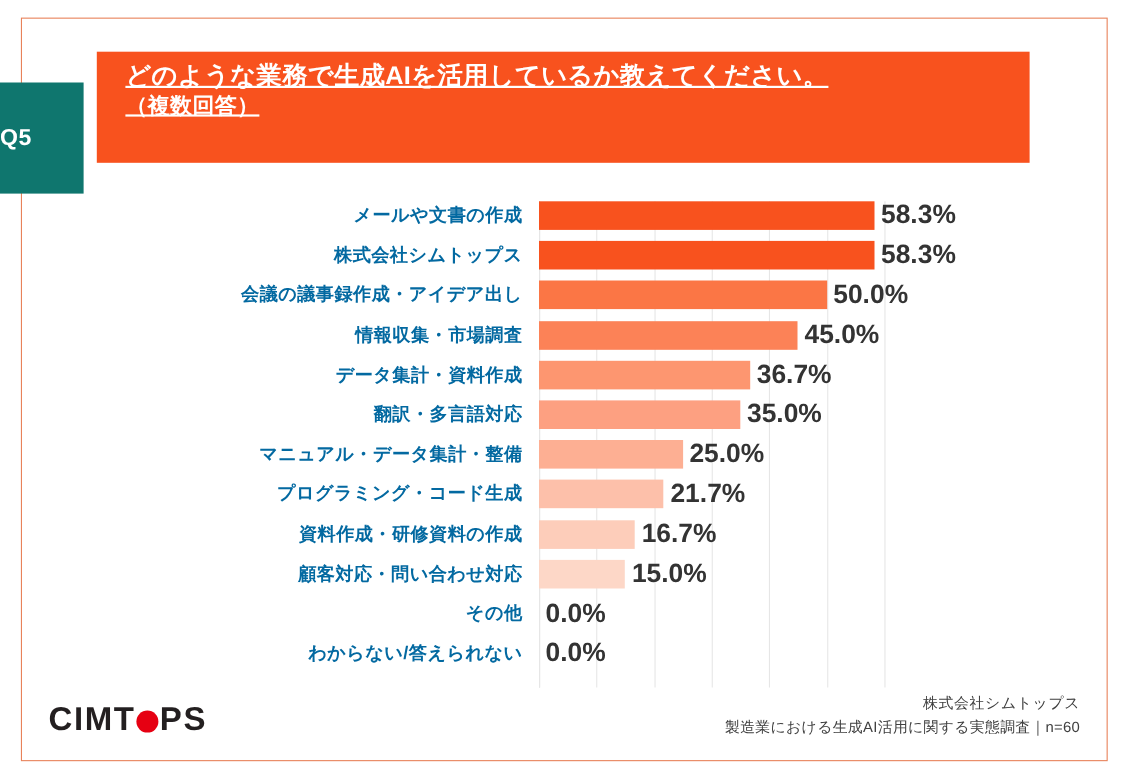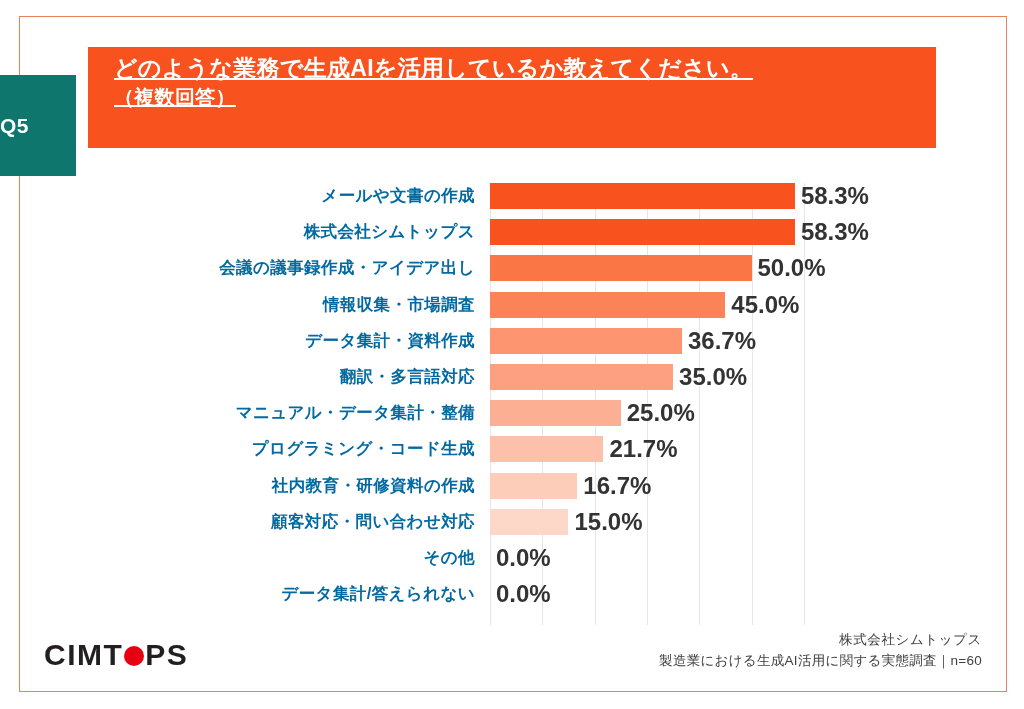--- a/index.html
+++ b/index.html
@@ -256,42 +256,42 @@
           </div>
         </div>
         <div class="row">
           <div class="cat-label">プログラミング・コード生成</div>
           <div class="bar-wrap">
             <div class="bar" style="width: 113.491px; background: rgb(253, 192, 170);"></div>
             <div class="val-label">21.7%</div>
           </div>
         </div>
         <div class="row">
-          <div class="cat-label">社内教育・研修資料の作成</div>
+          <div class="cat-label">資料作成・研修資料の作成</div>
           <div class="bar-wrap">
             <div class="bar" style="width: 87.341px; background: rgb(253, 205, 186);"></div>
             <div class="val-label">16.7%</div>
           </div>
         </div>
         <div class="row">
           <div class="cat-label">顧客対応・問い合わせ対応</div>
           <div class="bar-wrap">
             <div class="bar" style="width: 78.45px; background: rgb(253, 215, 199);"></div>
             <div class="val-label">15.0%</div>
           </div>
         </div>
         <div class="row">
           <div class="cat-label">その他</div>
           <div class="bar-wrap">
             <div class="bar" style="width: 0px; background: rgb(253, 226, 213);"></div>
             <div class="val-label">0.0%</div>
           </div>
         </div>
         <div class="row">
-          <div class="cat-label">データ集計/答えられない</div>
+          <div class="cat-label">わからない/答えられない</div>
           <div class="bar-wrap">
             <div class="bar" style="width: 0px; background: rgb(253, 232, 221);"></div>
             <div class="val-label">0.0%</div>
           </div>
         </div>
       </div>
   </div>
 
   <div class="logo">
     <span>CIMT</span>

